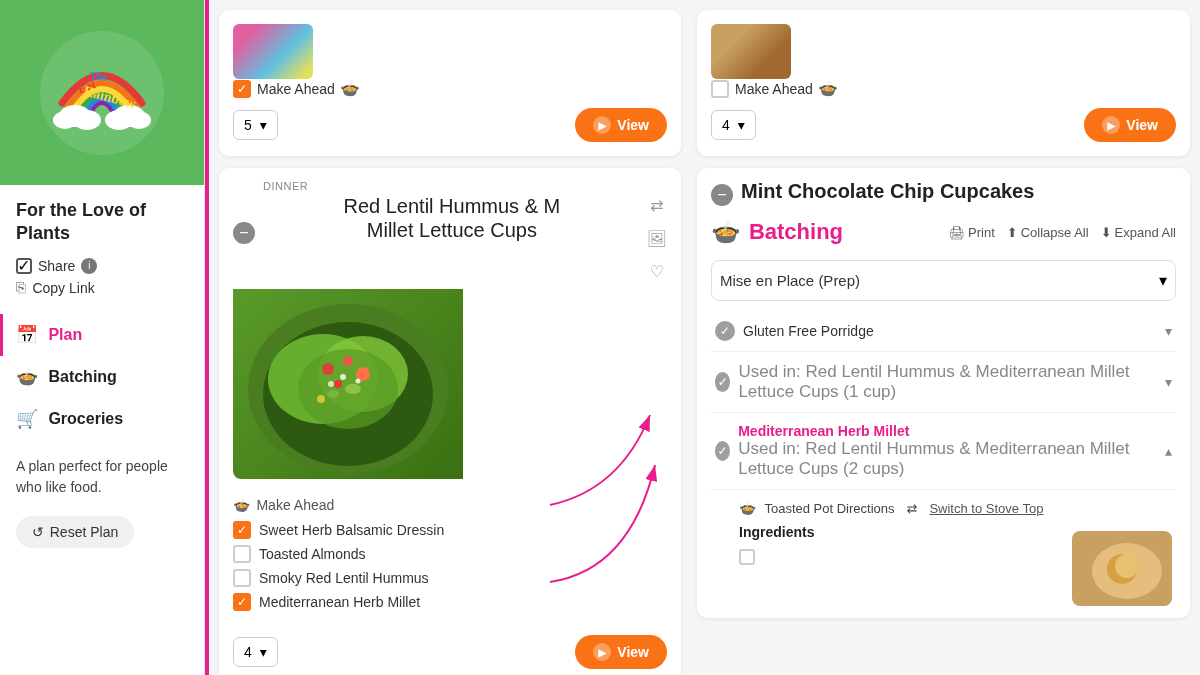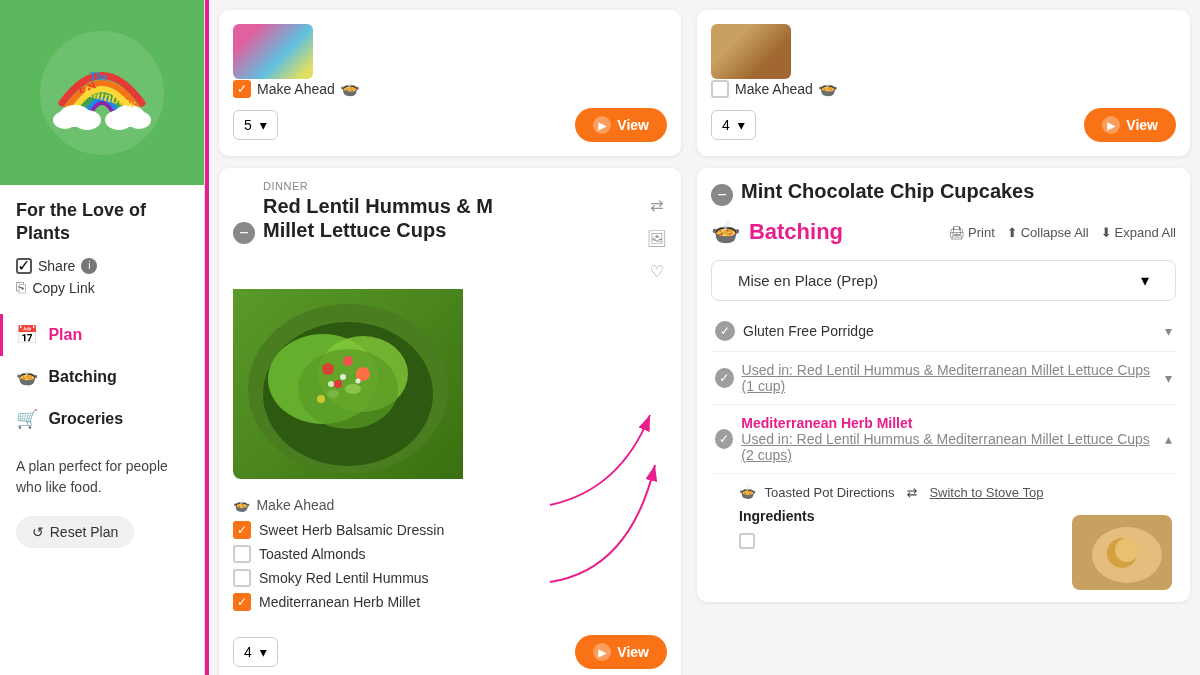--- a/index.html
+++ b/index.html
@@ -105,24 +105,25 @@
 
     .meal-type {
       font-size: 11px;
       color: #888;
       text-transform: uppercase;
       letter-spacing: 0.5px;
     }
 
     .meal-name {
       font-size: 20px;
-      font-weight: 700;
+      font-weight: 400;
       color: #222;
       line-height: 1.2;
       margin-top: 2px;
+      text-align: center;
     }
 
     .make-ahead-row {
       display: flex;
       align-items: center;
       gap: 6px;
       margin-bottom: 10px;
     }
 
     .checkbox-orange {
@@ -268,21 +269,21 @@
       gap: 3px;
       cursor: pointer;
     }
 
     .dropdown-row {
       display: flex;
       align-items: center;
       justify-content: space-between;
       border: 1px solid #e0e0e0;
       border-radius: 8px;
-      padding: 10px 26px;
+      padding: 10px 8px;
       margin-bottom: 10px;
       cursor: pointer;
     }
 
     .dropdown-label { font-size: 15px; color: #333; }
 
     .section-row {
       display: flex;
       align-items: center;
       justify-content: space-between;
@@ -305,21 +306,21 @@
       font-size: 12px;
       color: #888;
     }
 
     .check-circle.done {
       background: #9e9e9e;
       color: #fff;
     }
 
     .section-name { font-size: 14px; color: #333; font-weight: 500; }
-    .section-sub { font-size: 14px; color: #888; text-decoration: underline; }
+    .section-sub { font-size: 17px; color: #888; }
 
     .section-active .section-name { color: #e91e8c; font-weight: 600; }
     .section-active .check-circle { background: #9e9e9e; color: #fff; }
 
     .expand-icon { font-size: 14px; color: #888; }
 
     .ingredient-section {
       padding: 10px 4px 0 28px;
     }
 

